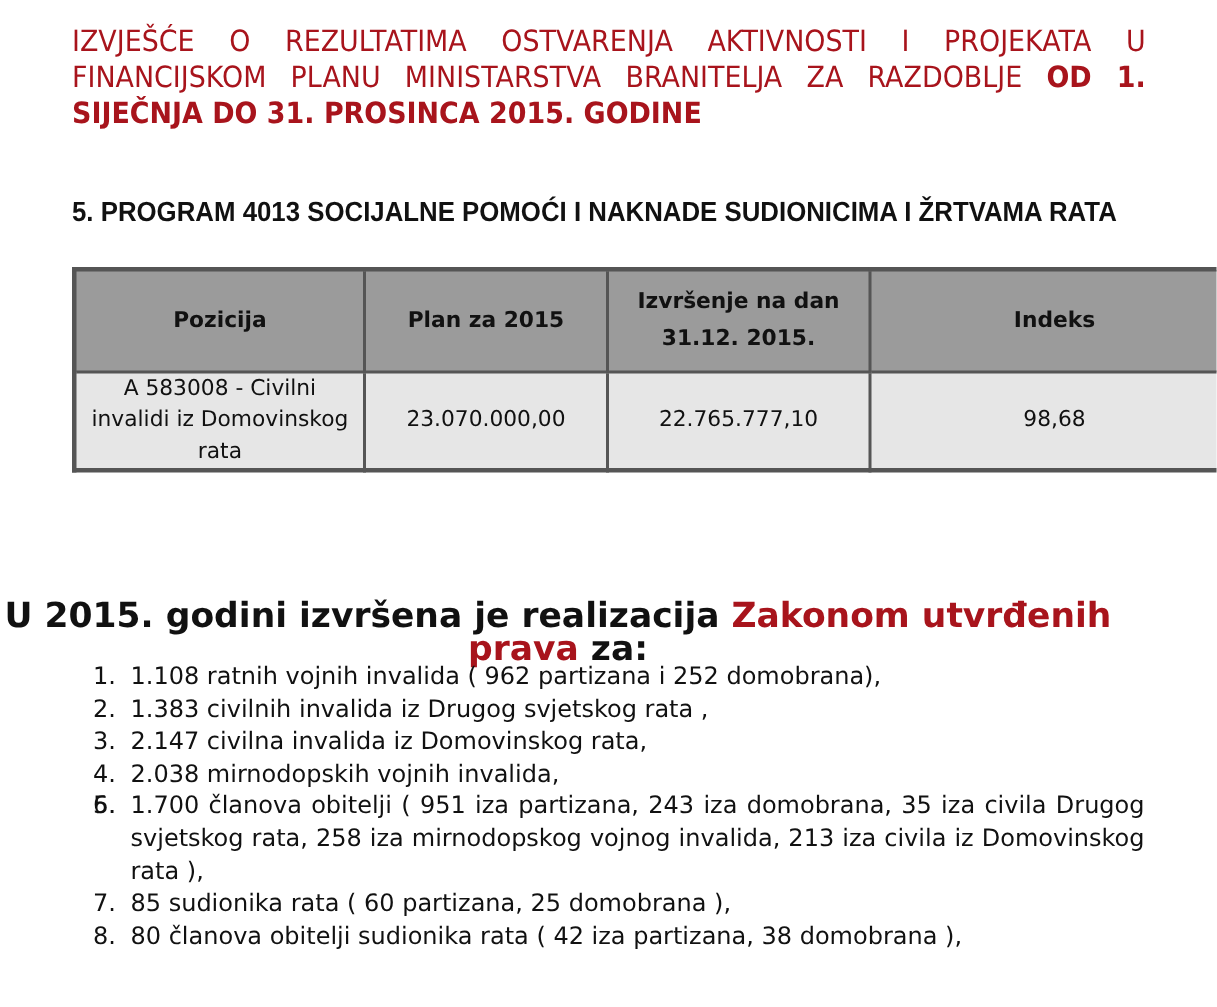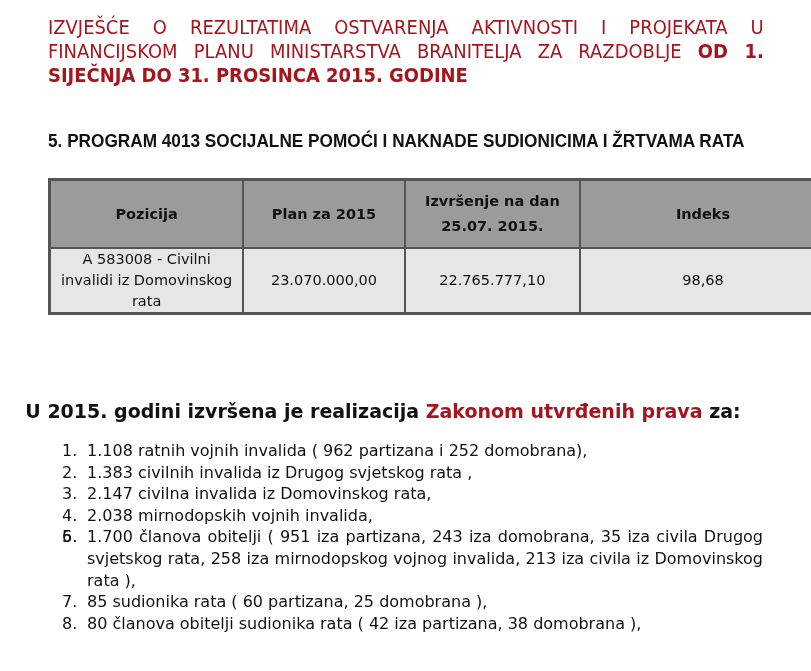--- a/index.html
+++ b/index.html
@@ -8,42 +8,42 @@
   .title b { font-weight:bold; }
   .section-heading { position:absolute; left:48px; top:130px; font-family:"Liberation Sans", sans-serif; font-weight:bold; font-size:18.5px; line-height:22px; color:#111; transform:scaleX(0.93); transform-origin:left top; }
   table.budget { position:absolute; left:48px; top:178px; width:780px; border-collapse:collapse; font-size:14.5px; }
   table.budget th, table.budget td { border:2px solid #555; text-align:center; vertical-align:middle; padding:0 4px; }
   table.budget th { background:#9b9b9b; font-weight:bold; height:66px; line-height:25px; }
   table.budget td { background:#e6e6e6; line-height:21px; }
   table.budget { border:3px solid #555; }
   tr.row1 td { height:58px; }
   tr.row2 td { height:68px; font-weight:bold; }
   .col1 { width:173px; } .col2 { width:143px; } .col3 { width:156px; } .col4 { width:223px; }
-  .intro { position:absolute; left:0; width:744px; top:400px; text-align:center; font-weight:bold; font-size:19px; line-height:22px;padding-left:11px; }
+  .intro { position:absolute; left:0; width:744px; top:400px; text-align:center; font-weight:bold; font-size:23px; line-height:22px; }
   .intro .red { color:#a8141c; }
   ol.rights { position:absolute; left:62px; top:440px; width:701px; margin:0; padding:0; list-style:none; font-size:16px; line-height:21.6px; }
   ol.rights li { position:relative; padding-left:25px; text-align:justify; text-align-last:left; }
   ol.rights li .num { position:absolute; left:0; top:0; }
   ol.rights b { font-weight:normal; }
 </style>
 </head>
 <body>
 
 <div class="title">
   <span>IZVJEŠĆE O REZULTATIMA OSTVARENJA AKTIVNOSTI I PROJEKATA U FINANCIJSKOM PLANU MINISTARSTVA BRANITELJA ZA RAZDOBLJE </span><b>OD 1. SIJEČNJA DO 31. PROSINCA 2015. GODINE</b>
 </div>
 
 <div class="section-heading">5. PROGRAM 4013 SOCIJALNE POMOĆI I NAKNADE SUDIONICIMA I ŽRTVAMA RATA</div>
 
 <table class="budget">
   <thead>
     <tr>
       <th class="col1">Pozicija</th>
       <th class="col2">Plan za 2015</th>
-      <th class="col3">Izvršenje na dan 25.07. 2015.</th>
+      <th class="col3">Izvršenje na dan 31.12. 2015.</th>
       <th class="col4">Indeks</th>
     </tr>
   </thead>
   <tbody>
     <tr class="row1">
       <td>A 583008 - Civilni invalidi iz Domovinskog rata</td>
       <td>23.070.000,00</td>
       <td>22.765.777,10</td>
       <td>98,68</td>
     </tr>

